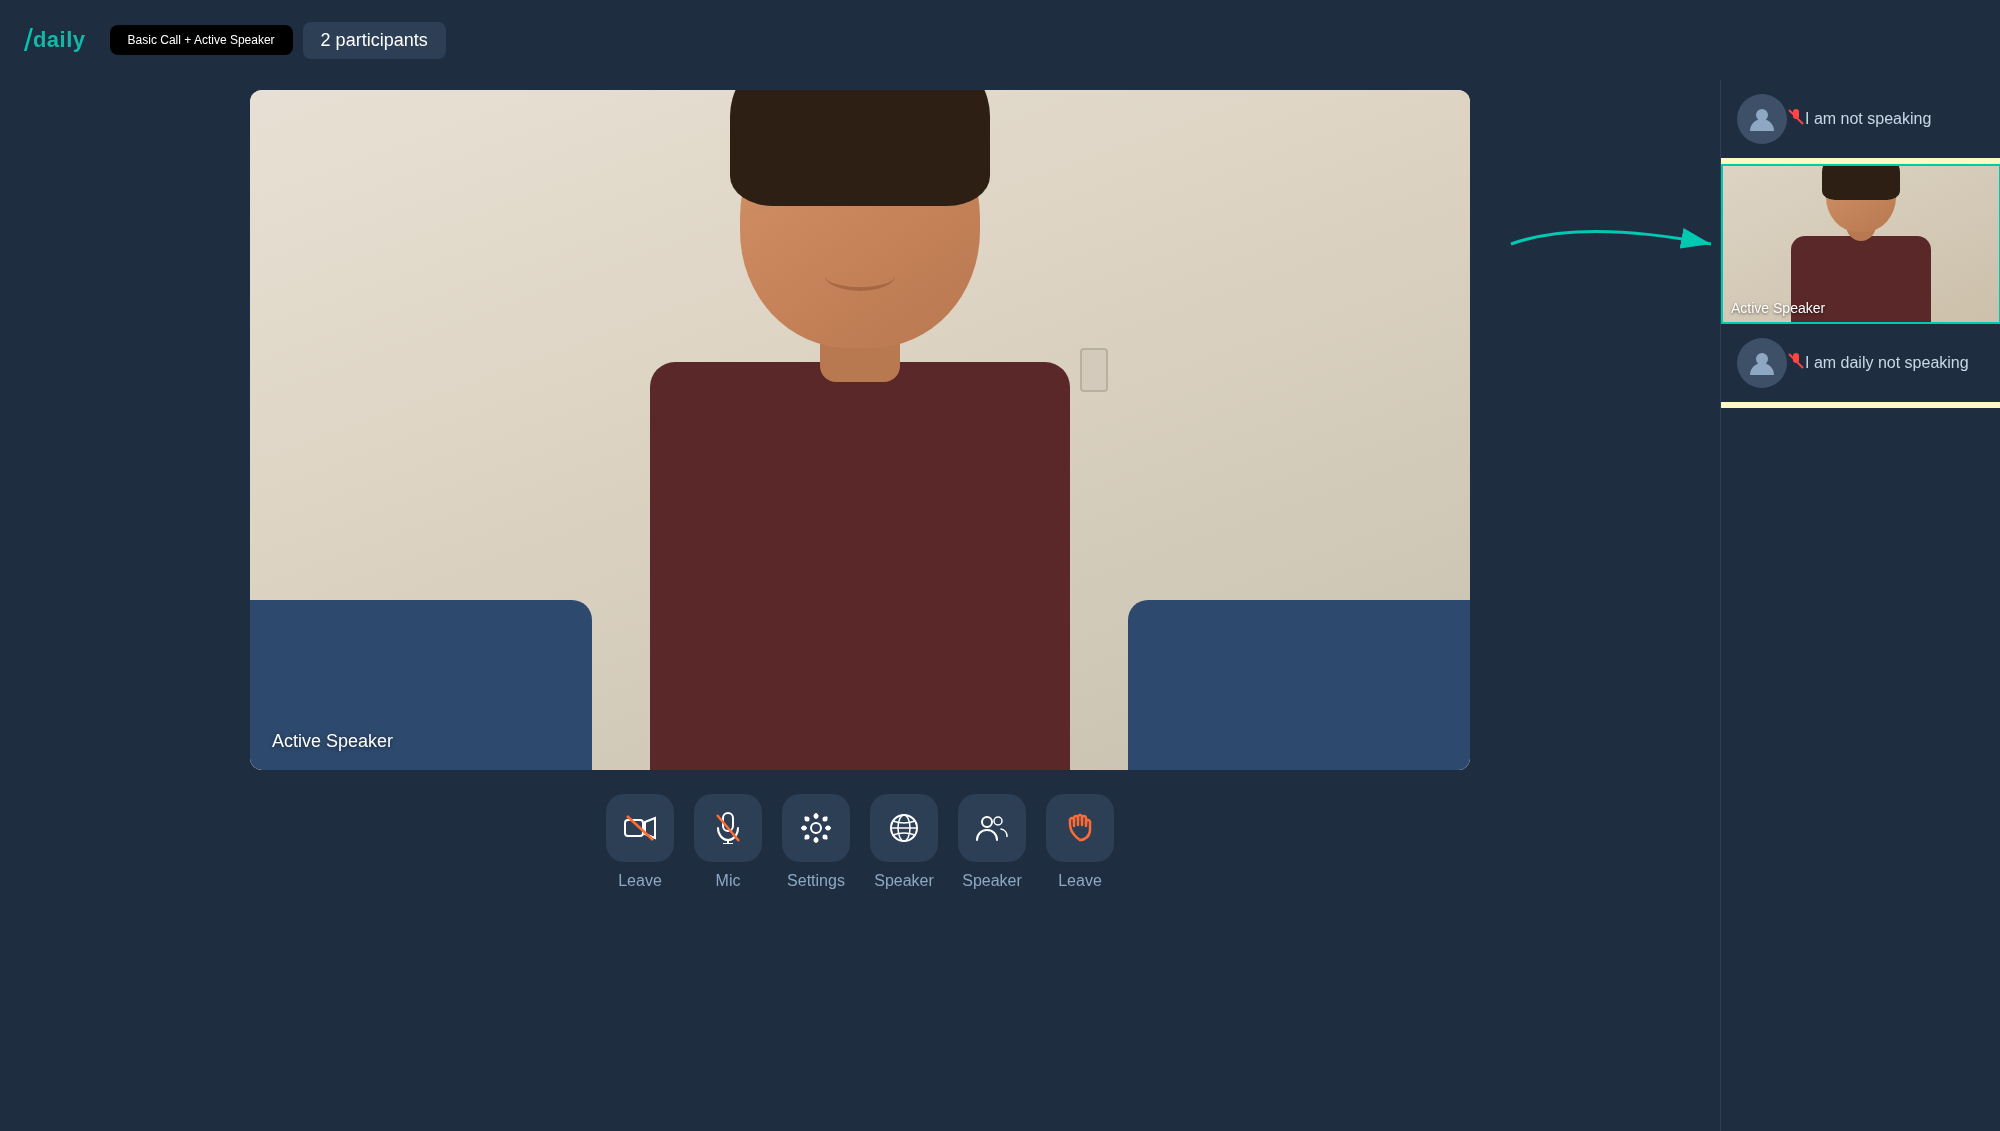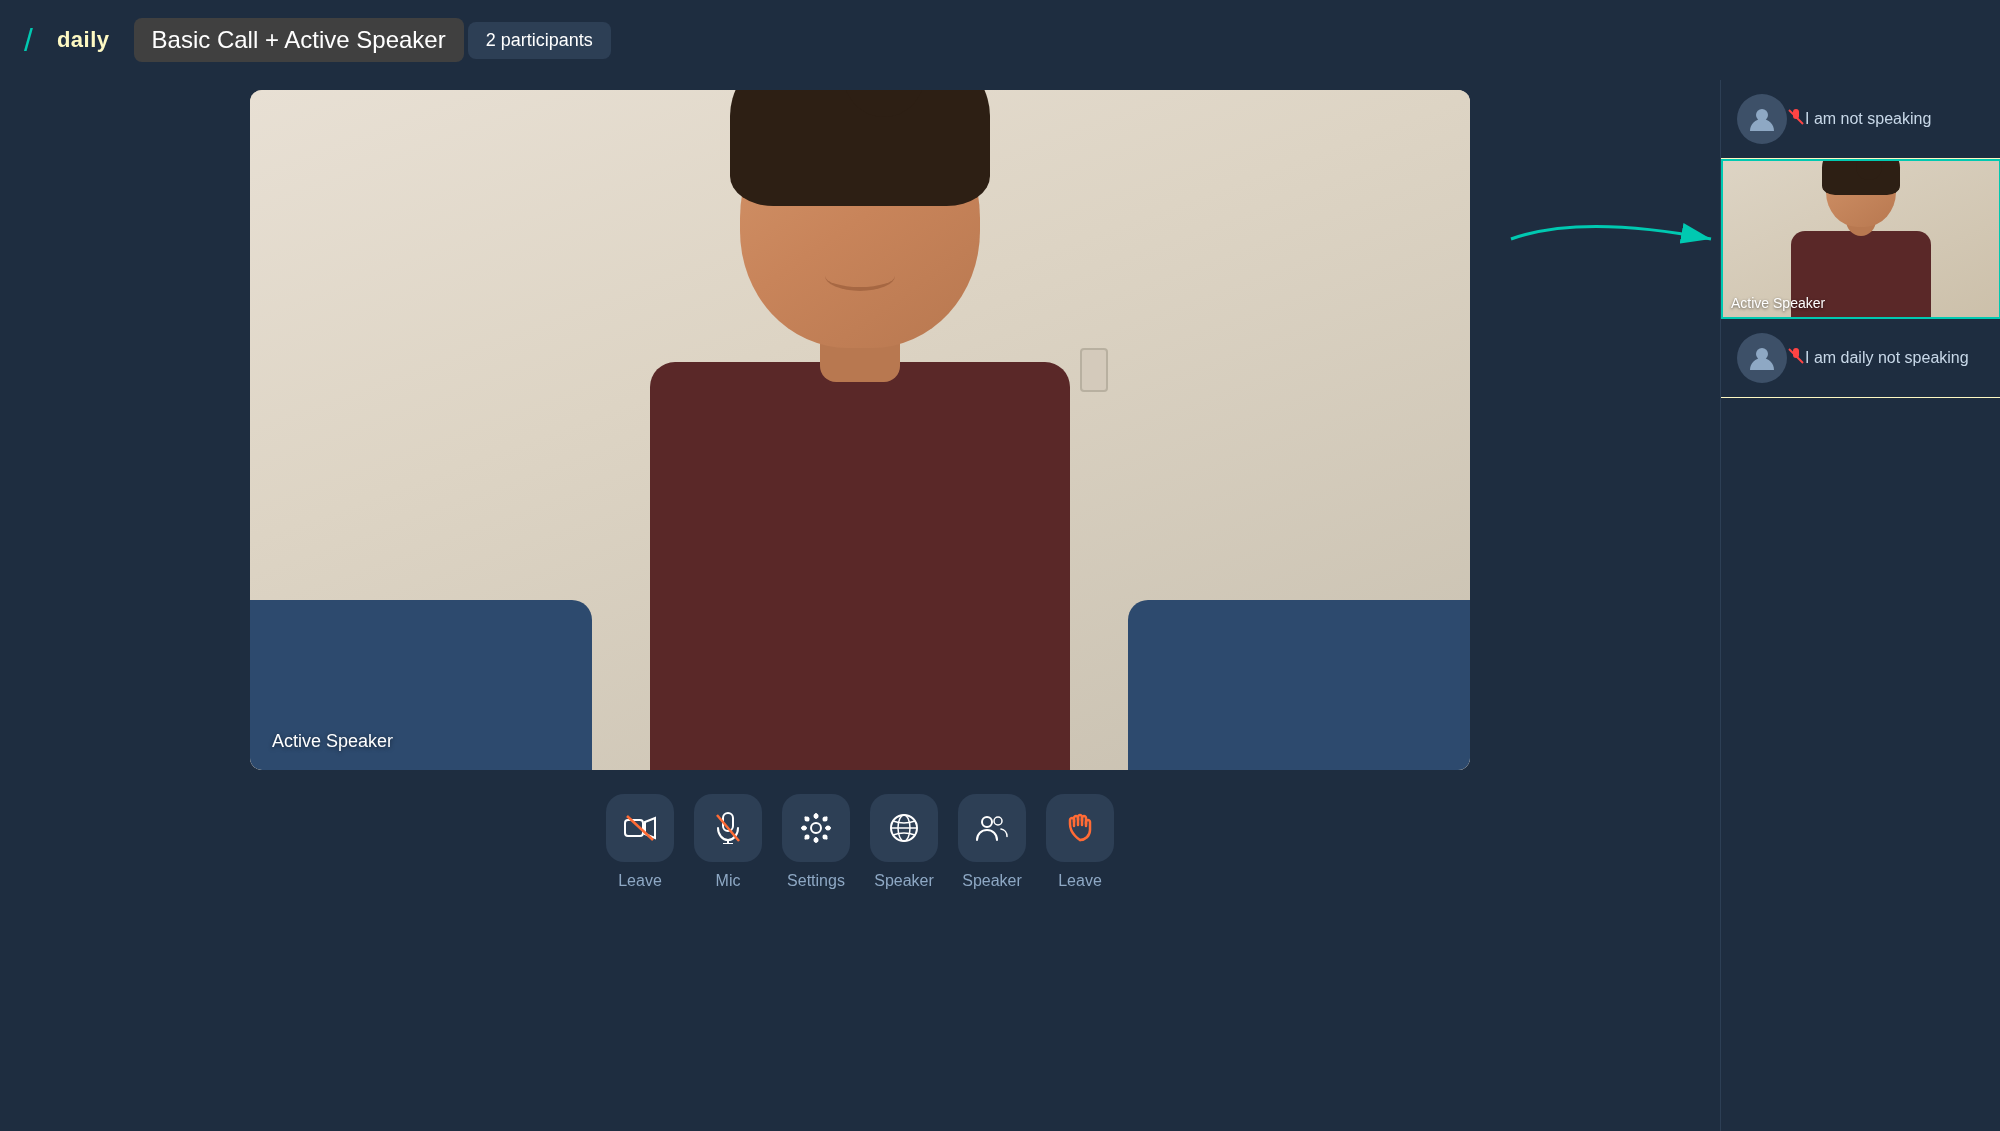--- a/index.html
+++ b/index.html
@@ -31,35 +31,34 @@
     }
 
     .logo-slash {
       color: #00c9b1;
       font-size: 32px;
       font-weight: 300;
       line-height: 1;
     }
 
     .logo-text {
-      color: #fef9c3;
+      color: #14b8a6;
       font-size: 22px;
       font-weight: 600;
       letter-spacing: 0.5px;
-      margin-left: 24px;
     }
 
     .call-badge {
-      background: #404040;
+      background: #000000;
       color: #ffffff;
       padding: 8px 18px;
       border-radius: 8px;
-      font-size: 24px;
+      font-size: 12px;
       font-weight: 500;
-      margin-right: 4px;
+      margin-right: 10px;
     }
 
     .participants-badge {
       background: #2d3f55;
       color: #ffffff;
       padding: 8px 18px;
       border-radius: 8px;
       font-size: 18px;
       font-weight: 500;
     }
@@ -200,21 +199,21 @@
       border-left: 1px solid #2d3f55;
       display: flex;
       flex-direction: column;
       flex-shrink: 0;
     }
 
     .sidebar-participant {
       display: flex;
       align-items: center;
       padding: 14px 16px;
-      border-bottom: 1px solid #fef9c3;
+      border-bottom: 6px solid #fef9c3;
       position: relative;
     }
 
     .participant-avatar {
       width: 50px;
       height: 50px;
       border-radius: 50%;
       background: #3d5068;
       display: flex;
       align-items: center;

